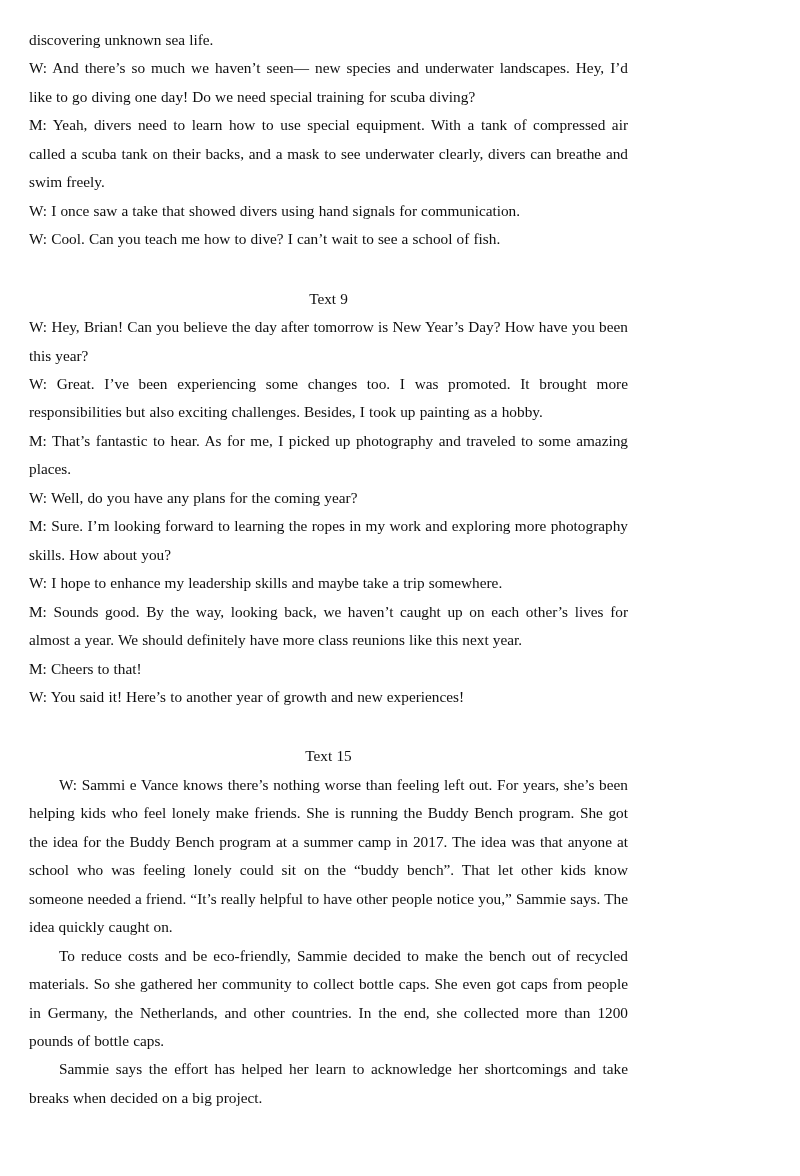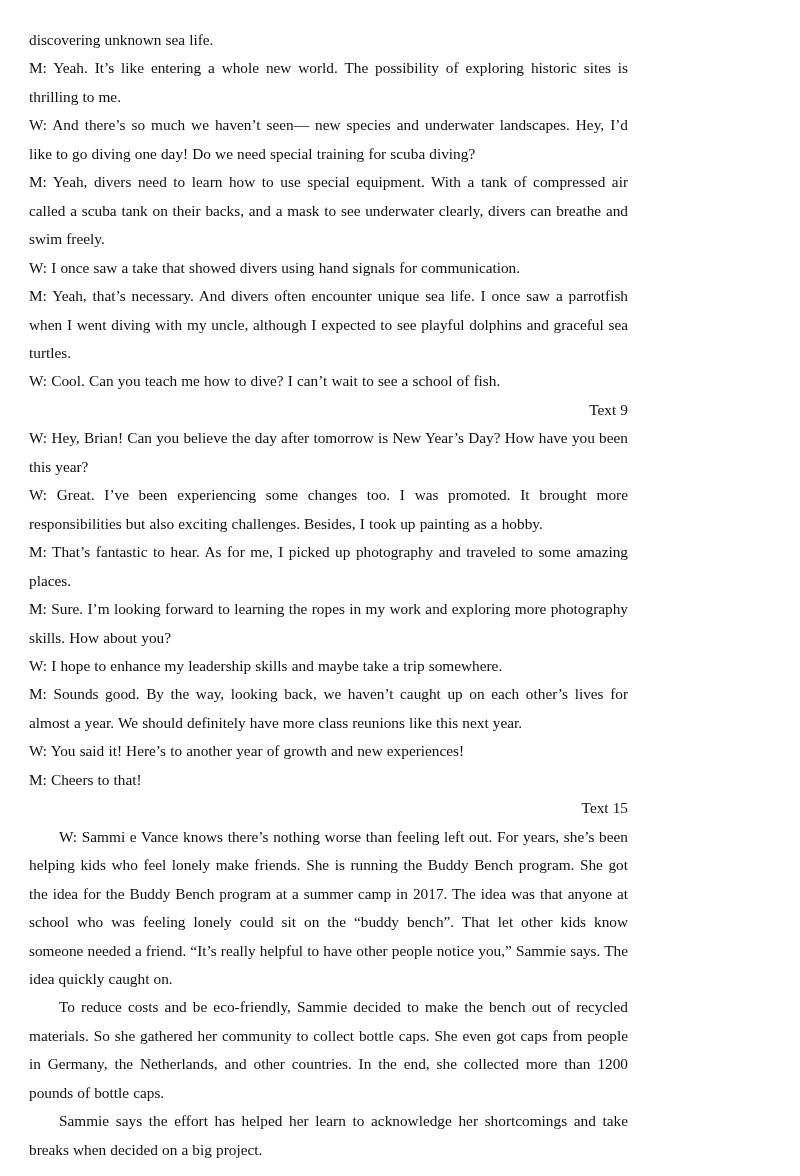--- a/index.html
+++ b/index.html
@@ -25,42 +25,42 @@
     margin: 0;
     font-size: 15.3px;
     line-height: 28.45px;
     text-align: justify;
     word-spacing: 0.02em;
   }
   .doc p.indent {
     text-indent: 30px;
   }
   .doc p.heading {
-    text-align: right;
+    text-align: center;
+    margin-top: 31px;
   }
 </style>
 </head>
 <body>
 
 <div class="page">
   <div class="doc">
     <p>discovering unknown sea life.</p>
-    <p>M: Yeah. It’s like entering a whole new world. The possibility of exploring historic sites is thrilling to me.</p>
     <p>W: And there’s so much we haven’t seen— new species and underwater landscapes. Hey, I’d like to go diving one day! Do we need special training for scuba diving?</p>
     <p>M: Yeah, divers need to learn how to use special equipment. With a tank of compressed air called a scuba tank on their backs, and a mask to see underwater clearly, divers can breathe and swim freely.</p>
     <p>W: I once saw a take that showed divers using hand signals for communication.</p>
-    <p>M: Yeah, that’s necessary. And divers often encounter unique sea life. I once saw a parrotfish when I went diving with my uncle, although I expected to see playful dolphins and graceful sea turtles.</p>
     <p>W: Cool. Can you teach me how to dive? I can’t wait to see a school of fish.</p>
     <p class="heading">Text 9</p>
     <p>W: Hey, Brian! Can you believe the day after tomorrow is New Year’s Day? How have you been this year?</p>
     <p>W: Great. I’ve been experiencing some changes too. I was promoted. It brought more responsibilities but also exciting challenges. Besides, I took up painting as a hobby.</p>
     <p>M: That’s fantastic to hear. As for me, I picked up photography and traveled to some amazing places.</p>
+    <p>W: Well, do you have any plans for the coming year?</p>
     <p>M: Sure. I’m looking forward to learning the ropes in my work and exploring more photography skills. How about you?</p>
     <p>W: I hope to enhance my leadership skills and maybe take a trip somewhere.</p>
     <p>M: Sounds good. By the way, looking back, we haven’t caught up on each other’s lives for almost a year. We should definitely have more class reunions like this next year.</p>
+    <p>M: Cheers to that!</p>
     <p>W: You said it! Here’s to another year of growth and new experiences!</p>
-    <p>M: Cheers to that!</p>
     <p class="heading">Text 15</p>
     <p class="indent">W: Sammi e Vance knows there’s nothing worse than feeling left out. For years, she’s been helping kids who feel lonely make friends. She is running the Buddy Bench program. She got the idea for the Buddy Bench program at a summer camp in 2017. The idea was that anyone at school who was feeling lonely could sit on the “buddy bench”. That let other kids know someone needed a friend. “It’s really helpful to have other people notice you,” Sammie says. The idea quickly caught on.</p>
     <p class="indent">To reduce costs and be eco-friendly, Sammie decided to make the bench out of recycled materials. So she gathered her community to collect bottle caps. She even got caps from people in Germany, the Netherlands, and other countries. In the end, she collected more than 1200 pounds of bottle caps.</p>
     <p class="indent">Sammie says the effort has helped her learn to acknowledge her shortcomings and take breaks when decided on a big project.</p>
   </div>
 </div>
 
 </body></html>

